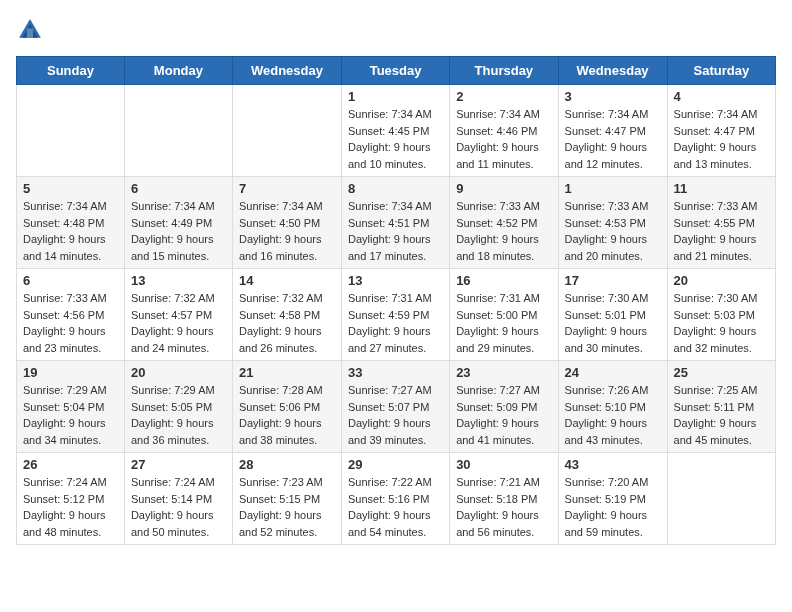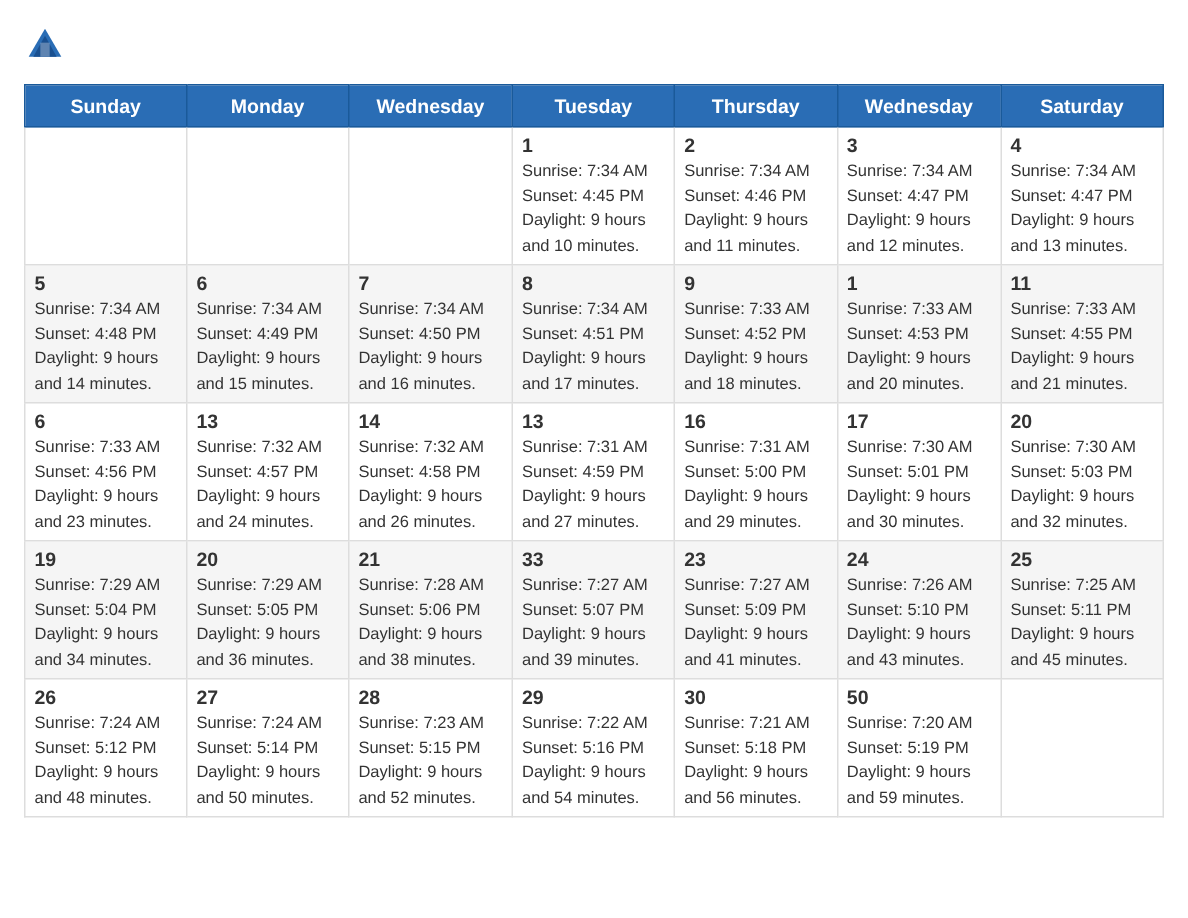--- a/index.html
+++ b/index.html
@@ -258,20 +258,20 @@
           </td>
           <td>
             <span class="day-num">29</span>
             <div class="day-info">Sunrise: 7:22 AM<br>Sunset: 5:16 PM<br>Daylight: 9 hours<br>and 54 minutes.</div>
           </td>
           <td>
             <span class="day-num">30</span>
             <div class="day-info">Sunrise: 7:21 AM<br>Sunset: 5:18 PM<br>Daylight: 9 hours<br>and 56 minutes.</div>
           </td>
           <td>
-            <span class="day-num">50</span>
+            <span class="day-num">43</span>
             <div class="day-info">Sunrise: 7:20 AM<br>Sunset: 5:19 PM<br>Daylight: 9 hours<br>and 59 minutes.</div>
           </td>
           <td class="empty-cell"></td>
         </tr>
       </tbody>
   </table>
 </div>
 
 </body></html>

